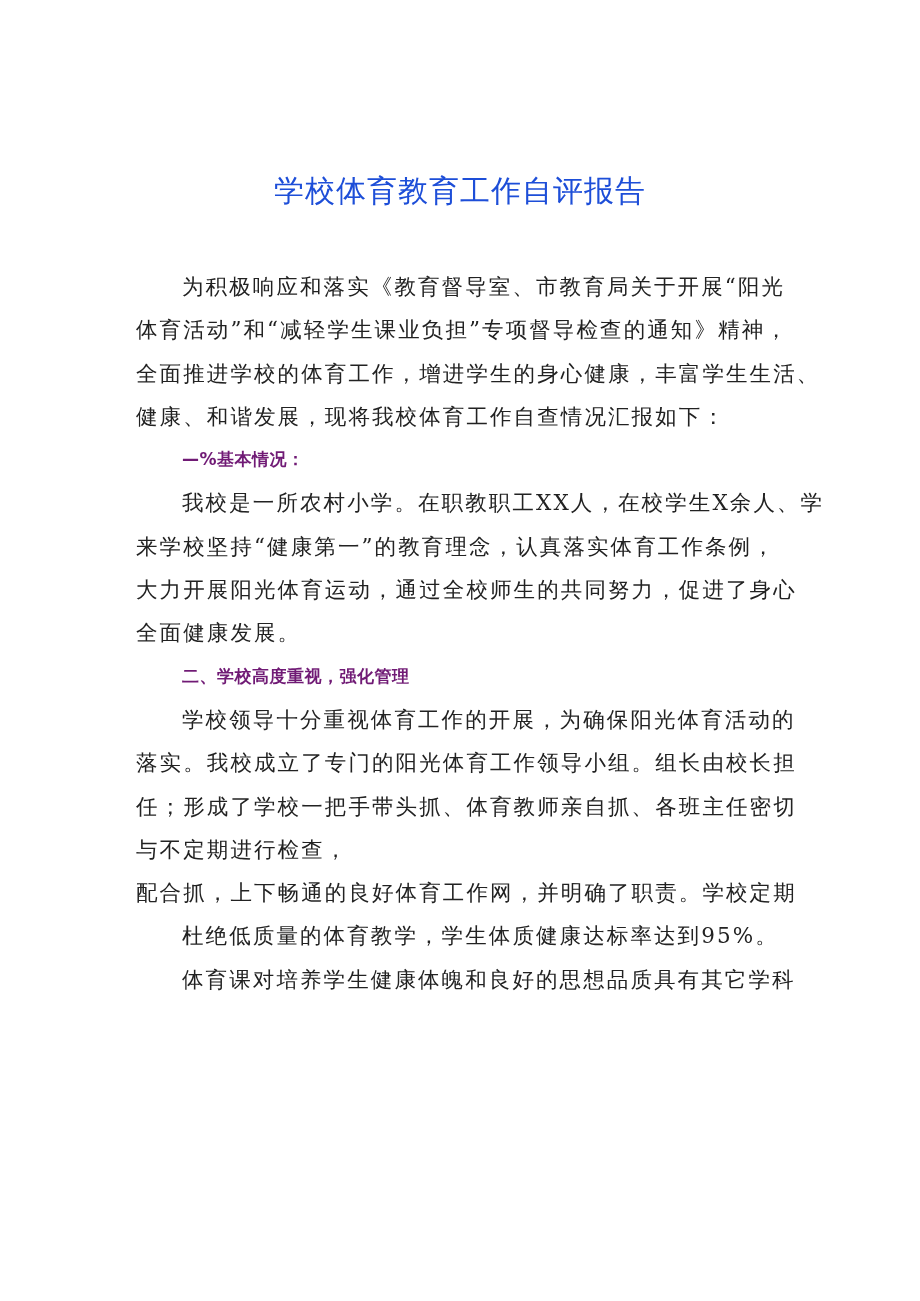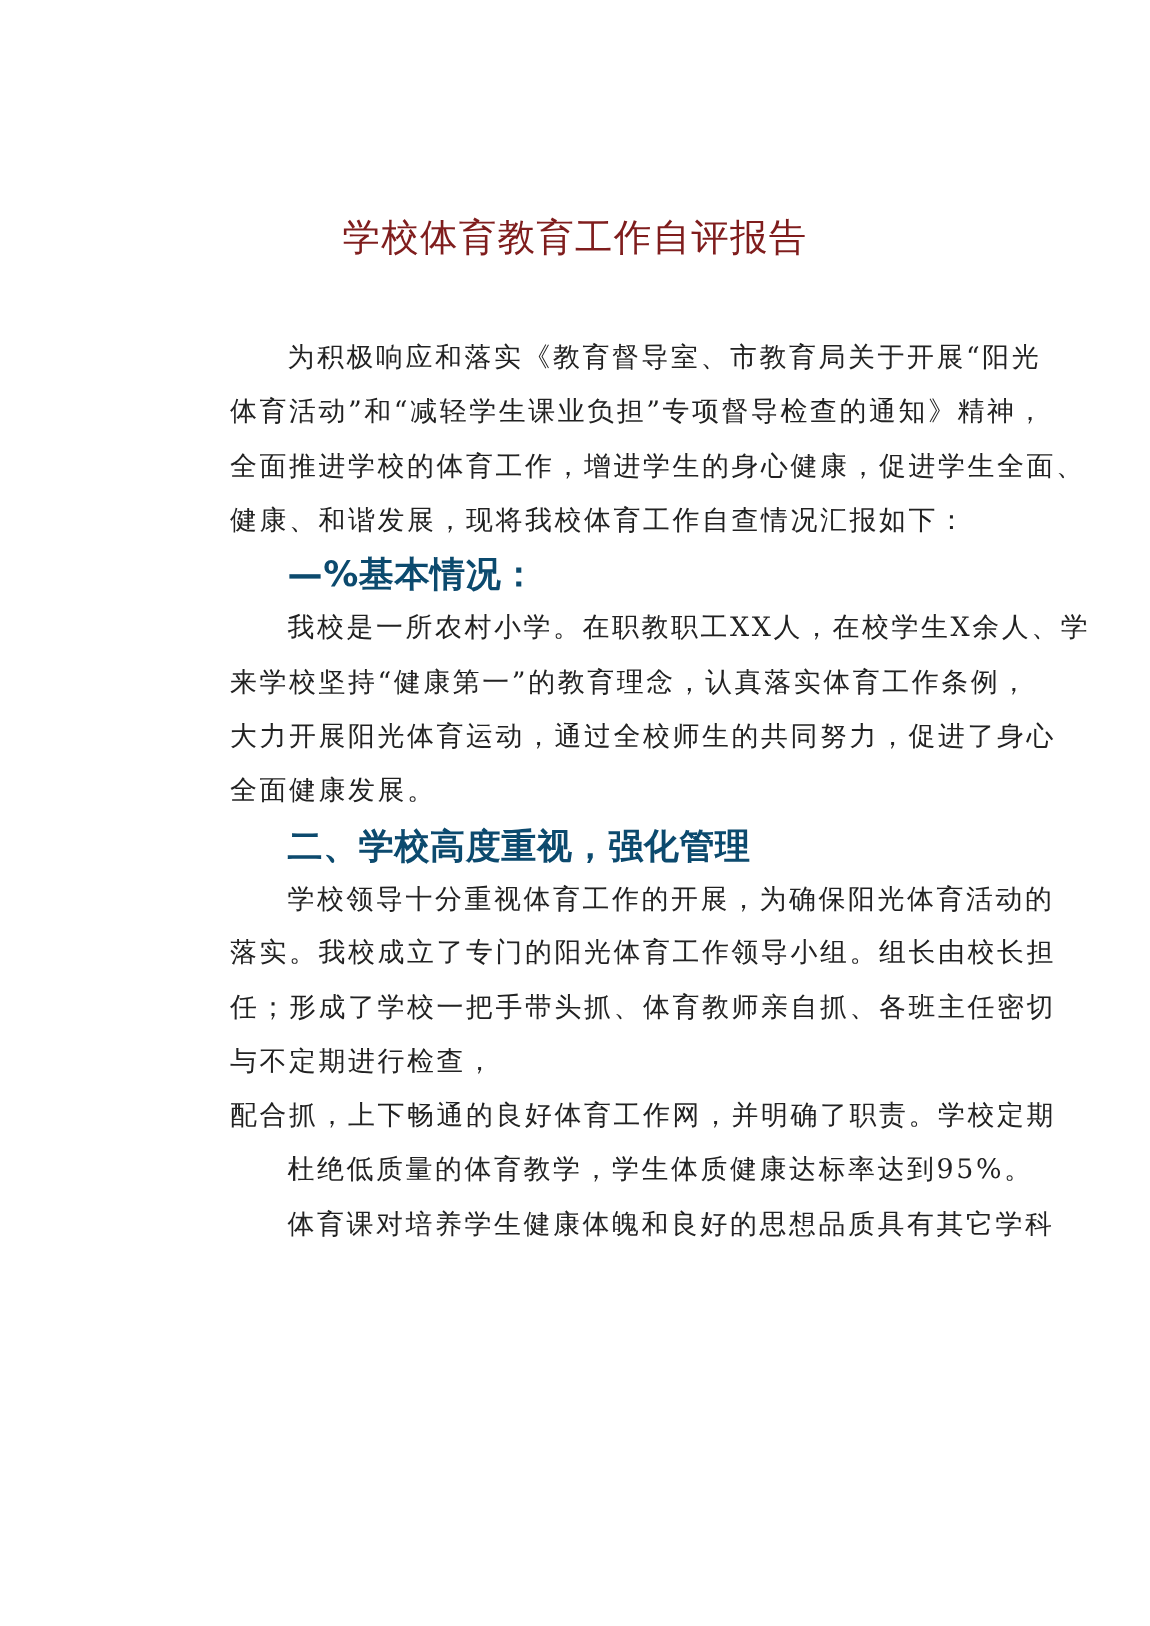--- a/index.html
+++ b/index.html
@@ -25,21 +25,21 @@
     }
     .title {
       position: absolute;
       left: 0;
       top: 166px;
       width: 920px;
       text-align: center;
       font-family: "DejaVu Sans", "Liberation Sans", sans-serif;
       font-size: 30px;
       letter-spacing: 1px;
-      color: #7f1d1d;
+      color: #1d4ed8;
       line-height: 50px;
     }
     .body-text {
       position: absolute;
       left: 136px;
       width: 660px;
       font-size: 21.5px;
       line-height: 43.3px;
       letter-spacing: 2.1px;
       color: #222;
@@ -52,34 +52,34 @@
       white-space: nowrap;
       height: 43.3px;
     }
     .indent {
       padding-left: 46px;
     }
     .heading {
       font-family: "DejaVu Sans", "Liberation Sans", sans-serif;
       font-weight: bold;
       letter-spacing: 0.5px;
-      font-size: 28px;
-      color: #0c4a6e;
+      font-size: 17px;
+      color: #701a75;
     }
   </style>
 </head>
 <body>
 
 <div class="page">
   <div class="title">学校体育教育工作自评报告</div>
 
-  <div class="body-text" style="top:265px;margin-left:48px;">
+  <div class="body-text" style="top:265px;">
     <span class="line indent">为积极响应和落实《教育督导室、市教育局关于开展“阳光</span>
     <span class="line">体育活动”和“减轻学生课业负担”专项督导检查的通知》精神，</span>
-    <span class="line">全面推进学校的体育工作，增进学生的身心健康，促进学生全面、</span>
+    <span class="line">全面推进学校的体育工作，增进学生的身心健康，丰富学生生活、</span>
     <span class="line">健康、和谐发展，现将我校体育工作自查情况汇报如下：</span>
     <span class="line indent heading">—%基本情况：</span>
     <span class="line indent">我校是一所农村小学。在职教职工XX人，在校学生X余人、学</span>
     <span class="line">来学校坚持“健康第一”的教育理念，认真落实体育工作条例，</span>
     <span class="line">大力开展阳光体育运动，通过全校师生的共同努力，促进了身心</span>
     <span class="line">全面健康发展。</span>
     <span class="line indent heading">二、学校高度重视，强化管理</span>
     <span class="line indent">学校领导十分重视体育工作的开展，为确保阳光体育活动的</span>
     <span class="line">落实。我校成立了专门的阳光体育工作领导小组。组长由校长担</span>
     <span class="line">任；形成了学校一把手带头抓、体育教师亲自抓、各班主任密切</span>

